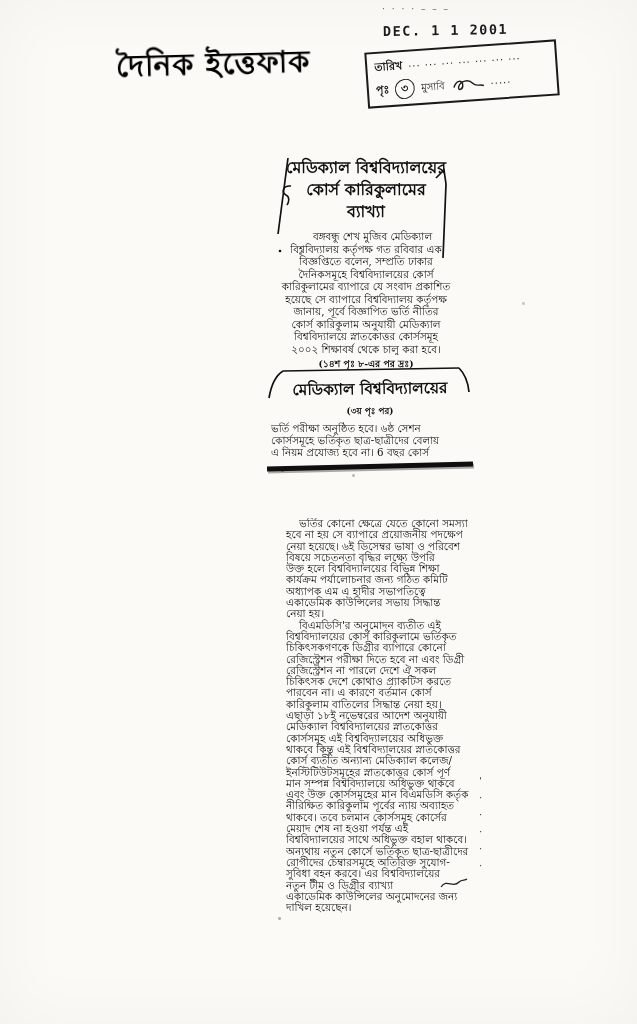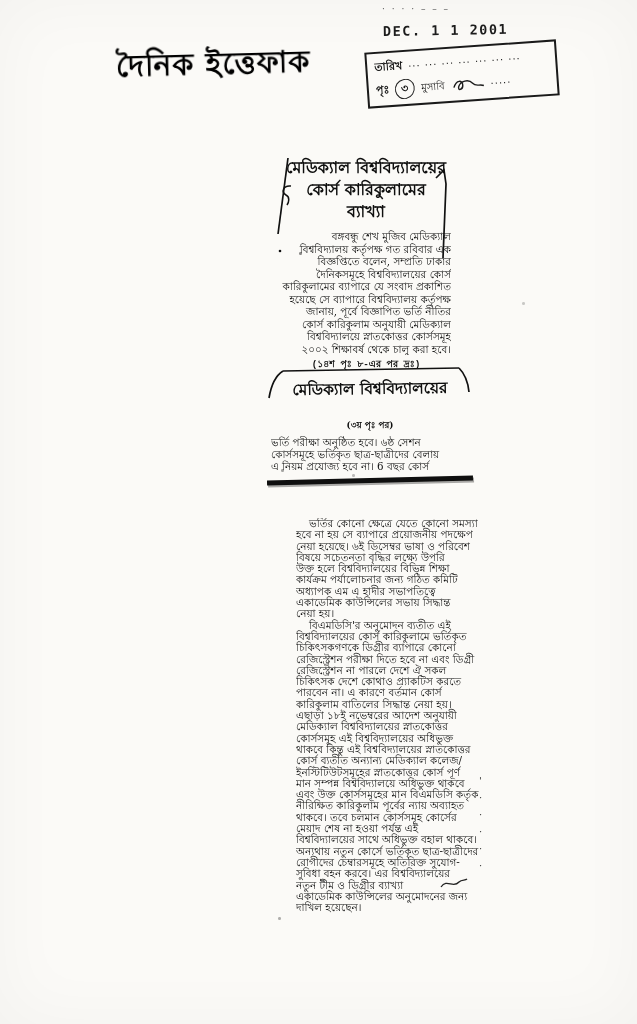--- a/index.html
+++ b/index.html
@@ -42,40 +42,40 @@
   }
   .stamp-mid{font-size:10px;white-space:nowrap;}
 
   
   .clip1{left:281px;top:157px;width:170px;}
   .clip1 .headline{
     text-align:center;font-size:16px;font-weight:700;line-height:22px;
   }
   .clip1 .body{
     margin-top:7px;font-size:10.4px;line-height:12.55px;text-indent:13px;
-    width:170px;overflow:hidden;text-align:right;
-  }
-  .clip1 .continuation{text-align:center;font-size:9.3px;font-weight:700;margin-top:2px;font-family:Liberation Mono, monospace;}
+    width:170px;overflow:hidden;text-align:center;
+  }
+  .clip1 .continuation{text-align:center;font-size:9.3px;font-weight:700;margin-top:2px;}
   .clip1-left-line{left:274px;top:156px;width:16px;height:100px;}
   .clip1-squiggle{left:279px;top:183px;width:16px;height:24px;}
   .clip1-right-line{left:432px;top:168px;width:18px;height:95px;}
 
   
   .clip2{left:271px;top:377px;width:198px;}
   .clip2-border{left:263px;top:366px;width:214px;height:36px;}
   .clip2 .headline{text-align:center;font-size:15.5px;font-weight:700;transform:rotate(-0.8deg);}
-  .clip2 .contfrom{text-align:center;font-size:8.8px;font-weight:700;margin-top:15px;}
+  .clip2 .contfrom{text-align:center;font-size:8.8px;font-weight:700;margin-top:1px;}
   .clip2 .body{margin-top:3px;font-size:10.3px;line-height:12.2px;overflow:hidden;}
   .clip2 .black-bar{
     margin-top:5px;margin-left:-4px;width:206px;height:5px;background:#141414;
     transform:rotate(-1.4deg);box-shadow:1px 2px 0 rgba(20,20,20,.35);
   }
 
   
-  .column{left:296px;top:518px;width:192px;font-size:10.4px;line-height:11.3px;color:#161616;overflow:hidden;}
+  .column{left:286px;top:518px;width:192px;font-size:10.4px;line-height:11.3px;color:#161616;overflow:hidden;}
   .column .para{text-indent:13px;margin:0;}
   .margin-marks{left:479px;top:772px;font-size:10px;line-height:17px;color:#333;}
   .flourish{left:440px;top:876px;width:28px;height:16px;}
 
   .noise{left:0;top:0;width:1px;height:1px;background:transparent;border-radius:50%;
     box-shadow:300px 253px 0 1px rgba(0,0,0,.45),
                282px 470px 0 1px rgba(0,0,0,.35),
                523px 303px 0 1px rgba(0,0,0,.2),
                279px 918px 0 1px rgba(0,0,0,.3),
                353px 475px 0 1px rgba(0,0,0,.25);}

